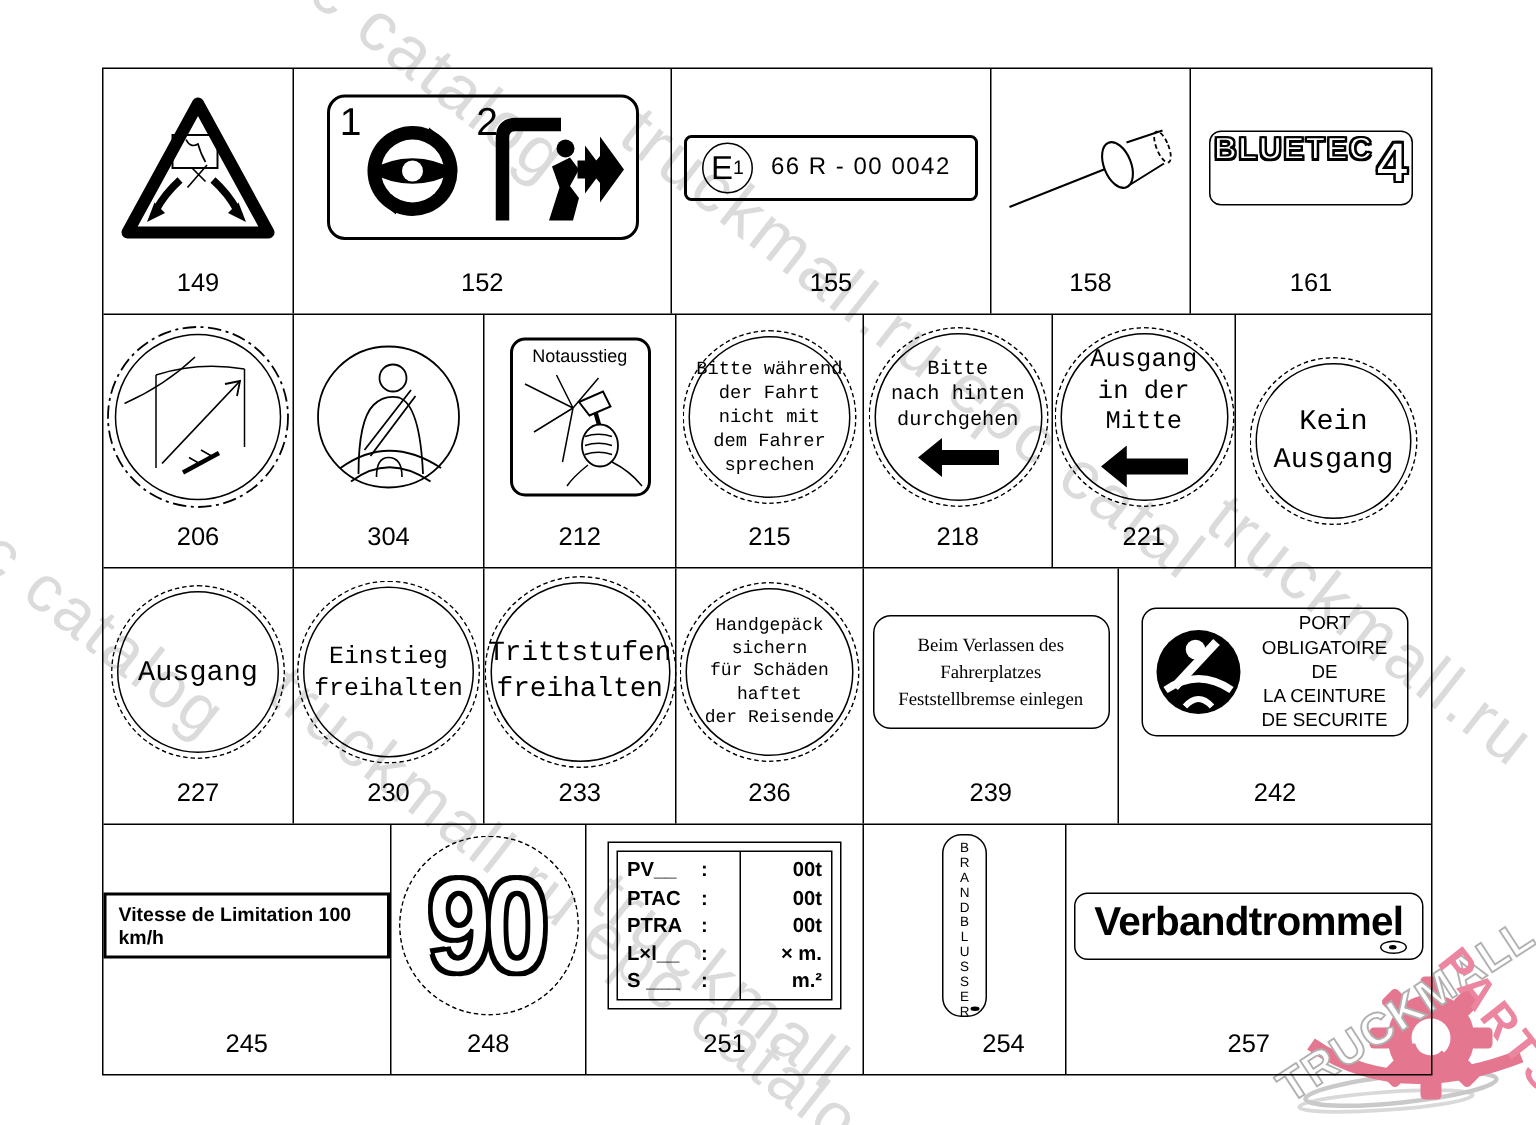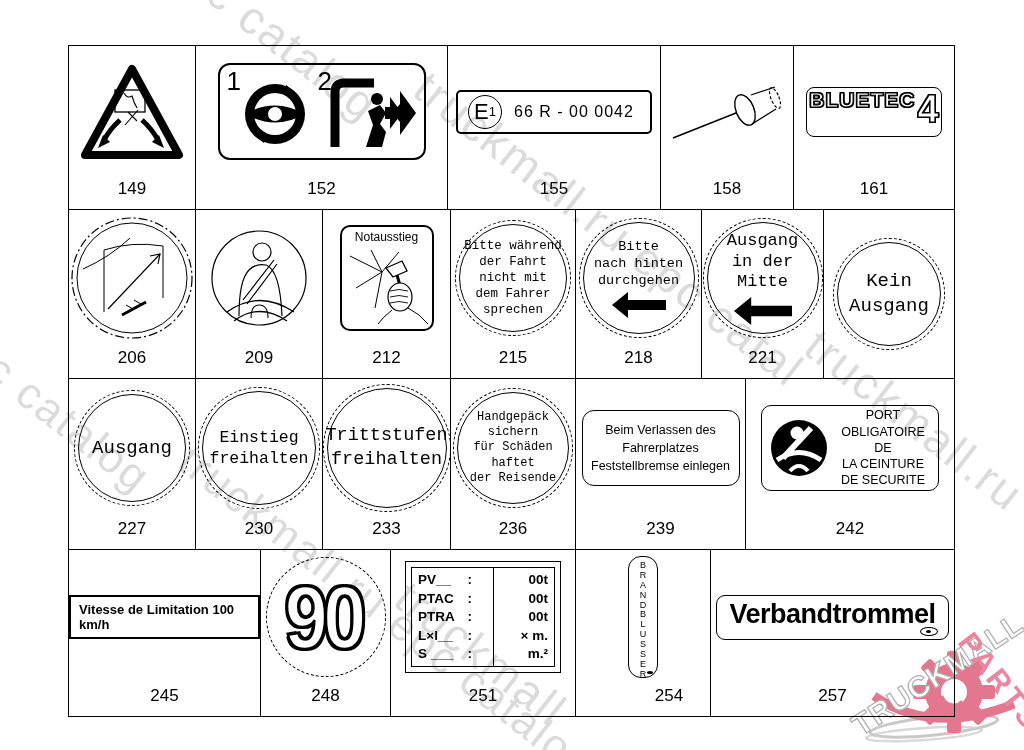--- a/index.html
+++ b/index.html
@@ -50,21 +50,21 @@
   .four{font-size:38px;font-weight:bold;margin-left:2px;}
 
   .sign212{width:94px;height:106px;border:2px solid #000;border-radius:10px;padding-top:3px;box-sizing:border-box;}
   .s212-title{text-align:center;font-size:12px;}
 
   .ring{border:1.3px solid #000;border-radius:50%;display:flex;flex-direction:column;align-items:center;
         justify-content:center;position:relative;text-align:center;line-height:1.28;font-family:Liberation Mono, monospace;}
   .ring::before{content:"";position:absolute;inset:-5px;border:1.1px dashed #000;border-radius:50%;}
 
   .sign239{width:140px;border:1.3px solid #000;border-radius:12px;padding:10px 8px;
-           font-size:12.5px;text-align:center;line-height:1.45;}
+           font-size:12.5px;text-align:center;line-height:1.45;font-family:Liberation Serif, serif;}
 
   .sign242{width:178px;height:86px;border:1.3px solid #000;border-radius:10px;display:flex;
            align-items:center;gap:8px;padding:0 8px;box-sizing:border-box;}
   .sign242 .txt{flex:1;text-align:center;font-size:12.5px;line-height:1.3;}
 
   .sign245{border:2.5px solid #000;padding:5px 8px;font-size:13px;font-weight:bold;}
 
   .sign248{width:118px;height:118px;border:1.6px dashed #000;border-radius:50%;display:flex;
            align-items:center;justify-content:center;}
   .ninety{font-size:78px;font-weight:bold;transform:scaleY(1.15);letter-spacing:-5px;padding-right:5px;
@@ -234,21 +234,21 @@
           <svg width="100" height="100" viewBox="0 0 100 100">
             <circle cx="50" cy="50" r="47" fill="none" stroke="#000" stroke-width="1.2"></circle>
             <circle cx="53" cy="24" r="9" fill="none" stroke="#000" stroke-width="1.2"></circle>
             <path d="M30 88 Q30 52 40 42 Q47 35 57 37 Q71 42 73 88" fill="none" stroke="#000" stroke-width="1.2"></path>
             <path d="M65 32 L34 72 M68 36 L38 76" stroke="#000" stroke-width="1.2" fill="none"></path>
             <path d="M18 84 Q50 61 85 84" stroke="#000" stroke-width="1.3" fill="none"></path>
             <path d="M25 93 Q50 74 78 93" stroke="#000" stroke-width="1.3" fill="none"></path>
             <path d="M42 90 Q42 77 50 77 Q59 77 59 90" stroke="#000" stroke-width="1.1" fill="none"></path>
           </svg>
         </div>
-        <div class="num">209</div>
+        <div class="num">304</div>
       </div>
 
       <div class="cell" style="flex:0 0 128px;">
         <div class="art">
           <div class="sign212">
             <div class="s212-title">Notausstieg</div>
             <svg width="88" height="82" viewBox="0 0 88 82">
               <path d="M40 28 L8 12 M40 28 L14 44 M40 28 L29 6 M40 28 L33 64 M40 28 L57 8" stroke="#000" stroke-width="1" fill="none"></path>
               <path d="M44 24 L60 17 L65 27 L51 33 Z" fill="#fff" stroke="#000" stroke-width="1.3"></path>
               <path d="M55 31 L61 52" stroke="#000" stroke-width="3"></path>

